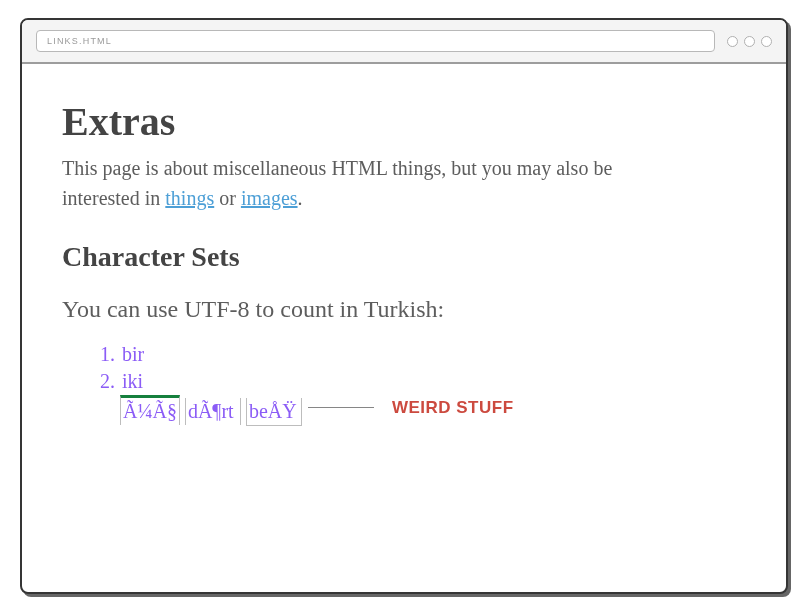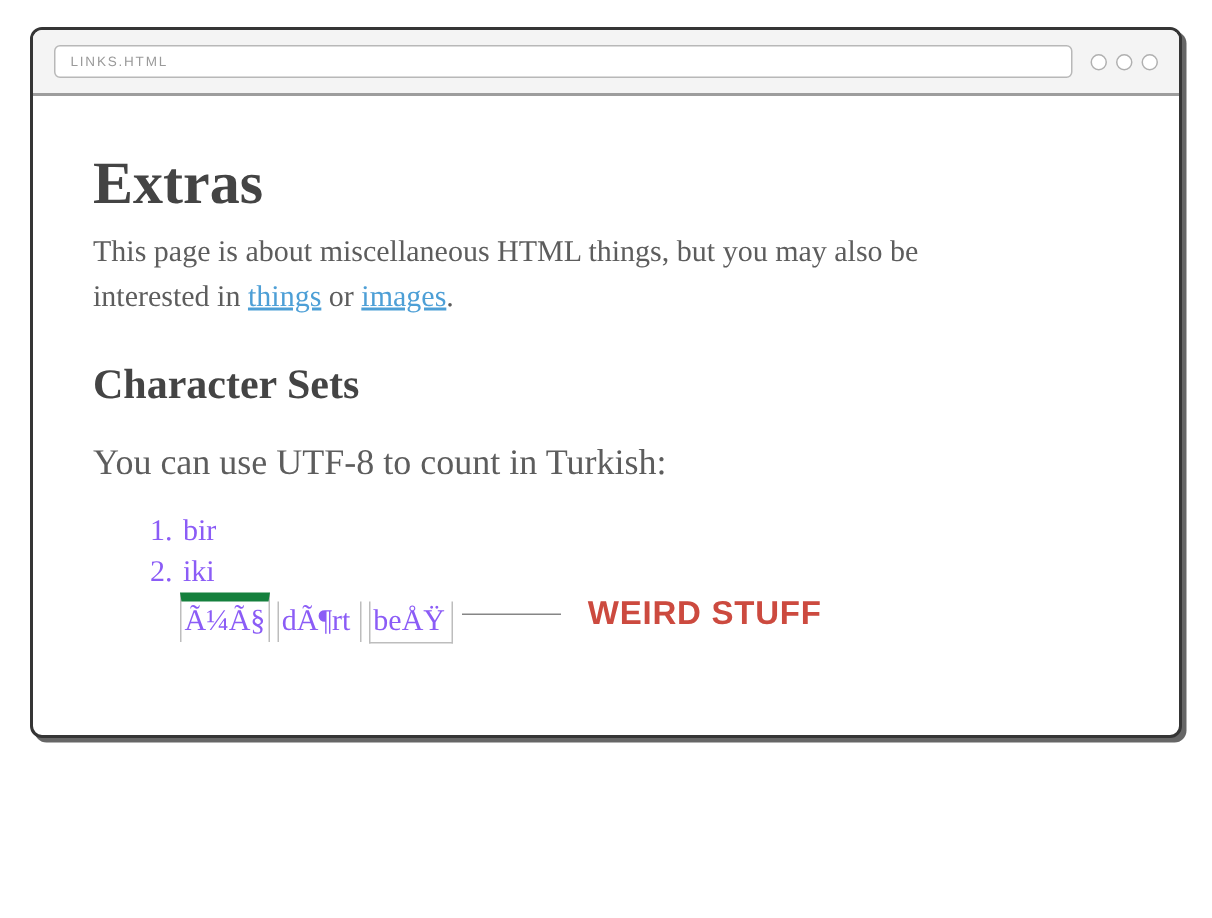--- a/index.html
+++ b/index.html
@@ -8,21 +8,21 @@
       font-family: Georgia, 'Times New Roman', serif;
       width: 808px;
       height: 612px;
       position: relative;
     }
     .browser-window {
       position: absolute;
       top: 18px;
       left: 20px;
       width: 768px;
-      height: 474px;
+      height: 576px;
       background: #fff;
       border: 2px solid #353535;
       border-radius: 8px;
       box-shadow: 3px 3px 0 rgba(0,0,0,0.6);
       overflow: hidden;
     }
     .chrome-bar {
       height: 44px;
       background: #f4f4f4;
       border-bottom: 2px solid #9d9d9d;
@@ -100,37 +100,37 @@
     }
     ol li {
       line-height: 1.35;
       padding: 0 2px;
     }
     li.boxed {
       border-left: 1px solid #bdbdbd;
       border-right: 1px solid #bdbdbd;
       display: inline-block;
     }
-    li.boxed-first { border-top: 6px solid #15803d; }
+    li.boxed-first { border-top: 3px solid #15803d; }
     li.boxed-last { border-bottom: 1px solid #bdbdbd; }
     li.boxed span, li.boxed-first span, li.boxed-last span { display:inline-block; min-width:50px; }
 
     .annotation-line {
       width: 66px;
       height: 0;
       border-top: 1px solid #868686;
       margin-left: 6px;
       margin-right: 18px;
       position: relative;
       top: 24px;
     }
     .annotation-label {
       font-family: Arial, Helvetica, sans-serif;
       font-weight: 700;
-      font-size: 22px;
+      font-size: 17px;
       letter-spacing: 0.5px;
       color: #cc4a3f;
       position: relative;
       top: 24px;
     }
   </style>
 </head>
 <body>
 
 <div class="browser-window">

